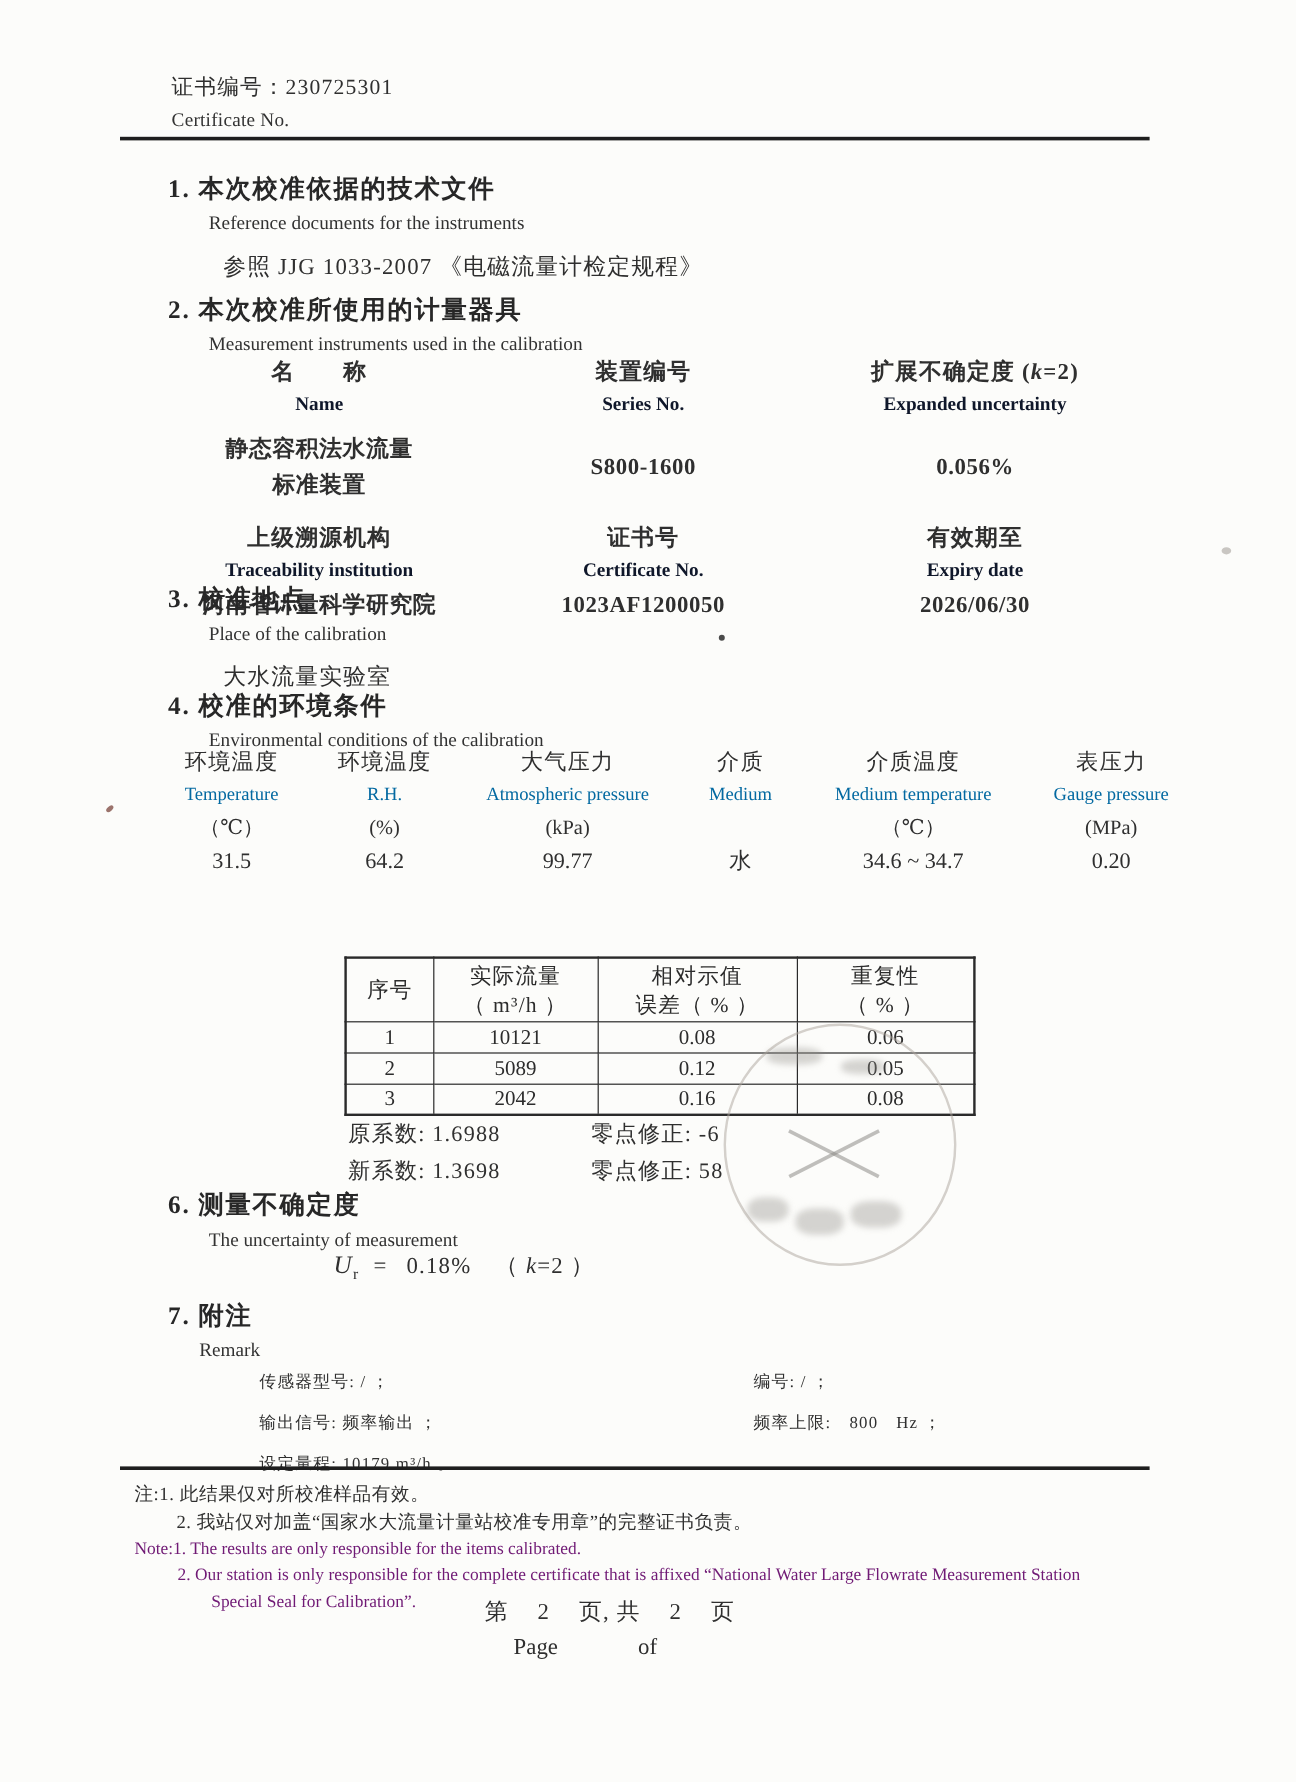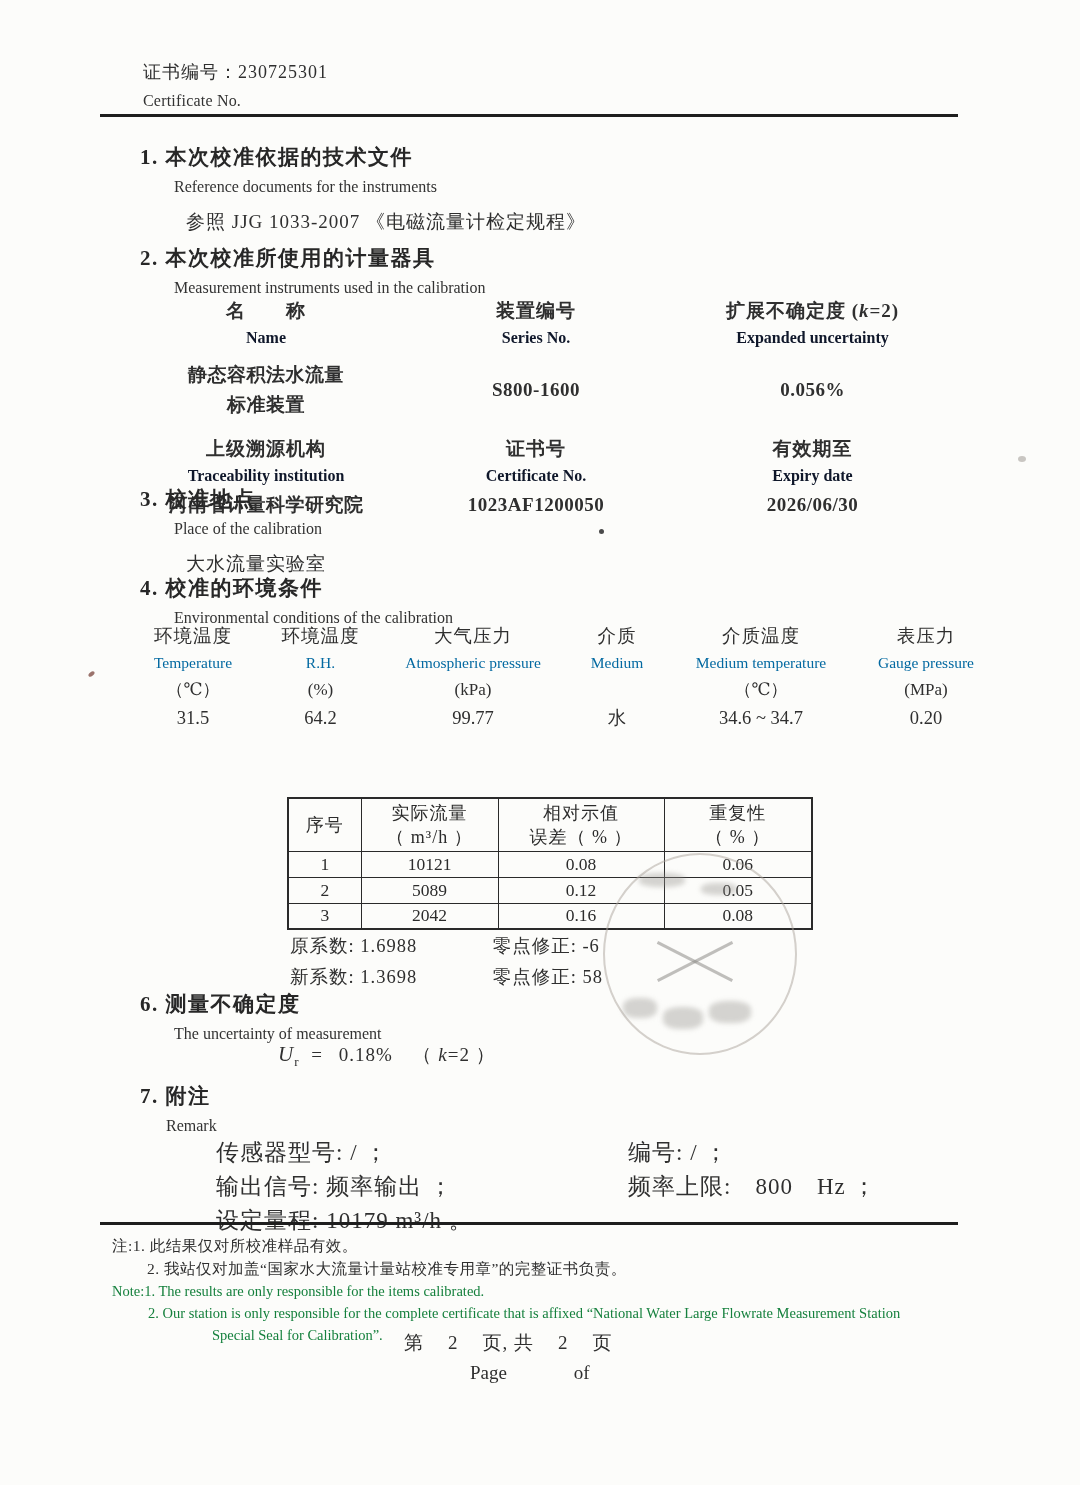--- a/index.html
+++ b/index.html
@@ -44,24 +44,24 @@
   table.results td { height: 26px; }
   .c0 { width: 73px; } .c1 { width: 137px; } .c2 { width: 166px; } .c3 { width: 148px; }
 
   .coef-line { font-size: 18.5px; line-height: 31px; letter-spacing: 1px; white-space: nowrap; }
   .coef-pair { display: inline-block; width: 197px; }
 
   .formula { font-size: 19px; letter-spacing: 1px; }
   .formula .usym { font-style: italic; font-size: 21px; }
   .formula .usub { font-size: 13px; vertical-align: sub; }
 
-  .remark-line { font-size: 23px; line-height: 34px; letter-spacing: 1px; white-space: nowrap; }
+  .remark-line { font-size: 14px; line-height: 34px; letter-spacing: 1px; white-space: nowrap; }
 
   .note-zh { font-size: 15.5px; line-height: 23px; letter-spacing: 0.5px; }
-  .note-en { font-size: 14.5px; line-height: 22px; color: #15803d; }
+  .note-en { font-size: 14.5px; line-height: 22px; color: #701a75; }
 
   .pg-row1 { font-size: 19px; letter-spacing: 1px; white-space: nowrap; }
   .pg-row1 span { margin-right: 24px; }
   .pg-row2 { font-size: 19px; margin-top: 6px; }
 
   
   .seal {
     width: 194px; height: 202px;
     border: 2px solid rgba(172,163,156,0.50);
     border-radius: 50%;
@@ -264,29 +264,29 @@
     <div class="remark-line"><span>编号:</span><span> / ；</span></div>
     <div class="remark-line"><span>频率上限:</span><span>　800　Hz ；</span></div>
   </div>
 
   <div class="abs rule" style="left:100px; top:1222px; width:858px;"></div>
   <div class="abs" style="left:112px; top:1234px;">
     <div class="note-zh">注:1. 此结果仅对所校准样品有效。</div>
     <div class="note-zh" style="margin-left:35px;">2. 我站仅对加盖“国家水大流量计量站校准专用章”的完整证书负责。</div>
     <div class="note-en">Note:1. The results are only responsible for the items calibrated.</div>
     <div class="note-en" style="margin-left:36px;">2. Our station is only responsible for the complete certificate that is affixed “National Water Large Flowrate Measurement Station</div>
-    <div class="note-en" style="margin-left:100px;">Special Seal for Calibration”.</div>
+    <div class="note-en" style="margin-left:64px;">Special Seal for Calibration”.</div>
   </div>
 
   <div class="abs" style="left:404px; top:1330px;">
     <div class="pg-row1">
       <span>第</span><span>2</span><span>页, 共</span><span>2</span><span style="margin-right:0;">页</span>
     </div>
     <div class="pg-row2">
-      <span style="margin-left:66px;">Page</span>
+      <span style="margin-left:24px;">Page</span>
       <span style="margin-left:62px;">of</span>
     </div>
   </div>
 
   <div class="speck" style="left:88px; top:672px; width:7px; height:4px; background:#8a5a52; transform:rotate(-40deg); opacity:.85;"></div>
   <div class="speck" style="left:599px; top:529px; width:5px; height:5px; background:#4a4a4a;"></div>
   <div class="speck" style="left:1018px; top:456px; width:8px; height:6px; background:#c9c6c2;"></div>
 
 </div>
 

